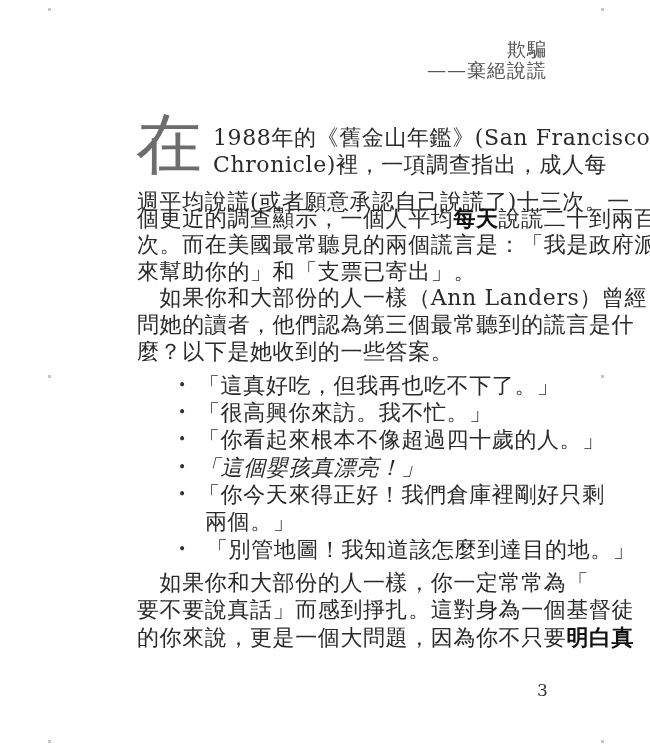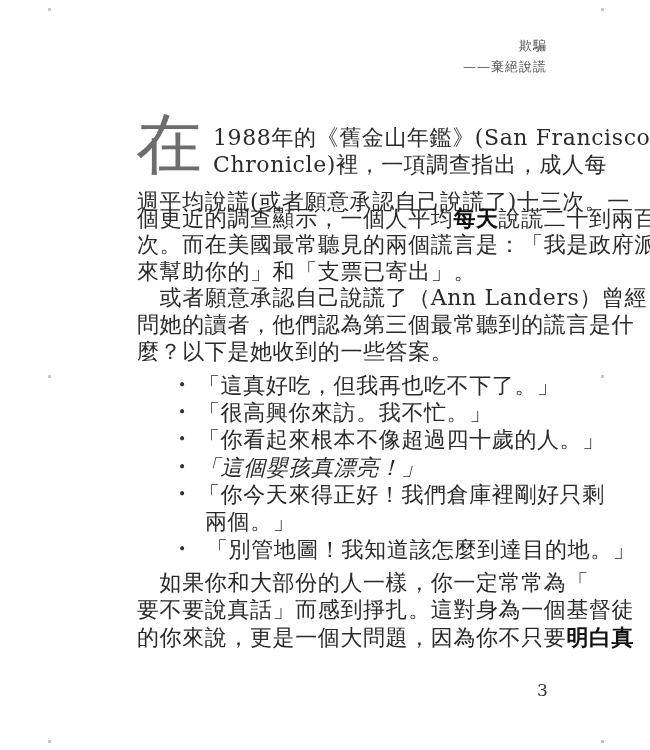--- a/index.html
+++ b/index.html
@@ -1,19 +1,19 @@
 <!DOCTYPE html>
 <html><head>
 <meta charset="utf-8">
 <style>
   html, body { margin: 0; padding: 0; background: #ffffff; }
   body { width: 650px; height: 750px; position: relative; overflow: hidden;
          font-family: "DejaVu Serif", "Liberation Serif", serif; color: #2a2a2a; }
   .crop { position: absolute; width: 3px; height: 3px; background: #c8c8c8; }
-  .running-head { position: absolute; right: 103px; text-align: right; color: #555; font-size: 13px; letter-spacing: 1px; }
+  .running-head { position: absolute; right: 103px; text-align: right; color: #555; font-size: 19px; letter-spacing: 1px; }
   .rh1 { top: 37px; }
   .rh2 { top: 58px; }
   .dropcap { position: absolute; left: 136px; top: 112px; font-size: 66px; line-height: 66px; color: #6d6d6d; font-weight: normal; }
   .line { position: absolute; font-size: 22px; line-height: 27px; white-space: nowrap; color: #2a2a2a; letter-spacing: 0.6px; }
   .full { left: 137px; width: 394px; text-align-last: justify; text-align: justify; }
   .b { font-family: "DejaVu Sans", "Liberation Sans", sans-serif; font-weight: bold; color: #111; }
   .bullet-dot { position: absolute; left: 178px; font-size: 14px; line-height: 27px; color: #333; }
   .page-number { position: absolute; left: 537px; top: 680px; font-size: 17px; color: #333; }
 </style>
 </head>
@@ -32,21 +32,21 @@
 <div class="dropcap">在</div>
 <div class="line" style="left:213px;top:124px;width:318px;text-align:justify;text-align-last:justify;">1988年的《舊金山年鑑》(San Francisco</div>
 <div class="line" style="left:213px;top:151px;width:318px;text-align:justify;text-align-last:justify;">Chronicle)裡，一項調查指出，成人每</div>
 <div class="line full" style="top:188px;">週平均說謊(或者願意承認自己說謊了)十三次。一</div>
 <div class="line full" style="top:205px;">
   <span>個更近的調查顯示，一個人平均</span><span class="b">每天</span><span>說謊二十到兩百</span>
 </div>
 <div class="line full" style="top:231px;">次。而在美國最常聽見的兩個謊言是：「我是政府派</div>
 <div class="line" style="left:137px;top:258px;">來幫助你的」和「支票已寄出」。</div>
 
-<div class="line full" style="top:284px;">　或者願意承認自己說謊了（Ann Landers）曾經</div>
+<div class="line full" style="top:284px;">　如果你和大部份的人一樣（Ann Landers）曾經</div>
 <div class="line full" style="top:311px;">問她的讀者，他們認為第三個最常聽到的謊言是什</div>
 <div class="line" style="left:137px;top:338px;">麼？以下是她收到的一些答案。</div>
 
 <div>
   <span class="bullet-dot" style="top:372px;">•</span>
   <div class="line" style="left:198px;top:372px;">「這真好吃，但我再也吃不下了。」</div>
 
   <span class="bullet-dot" style="top:399px;">•</span>
   <div class="line" style="left:198px;top:399px;">「很高興你來訪。我不忙。」</div>
 

